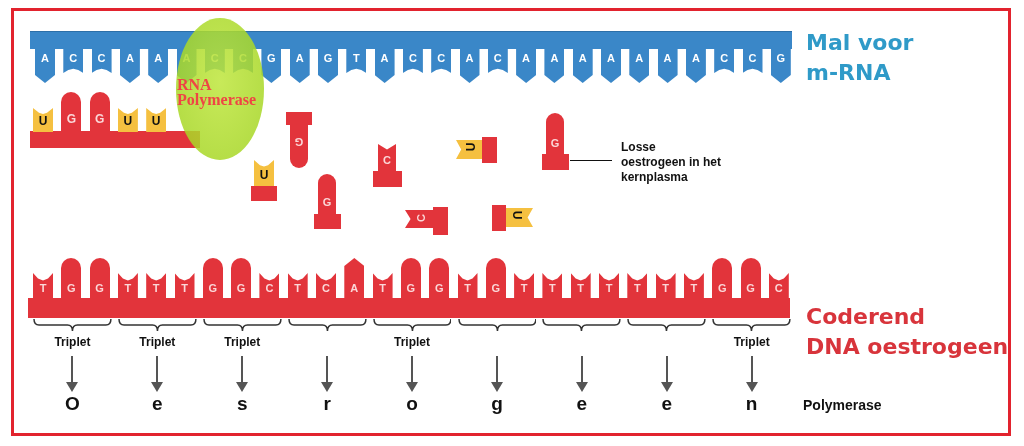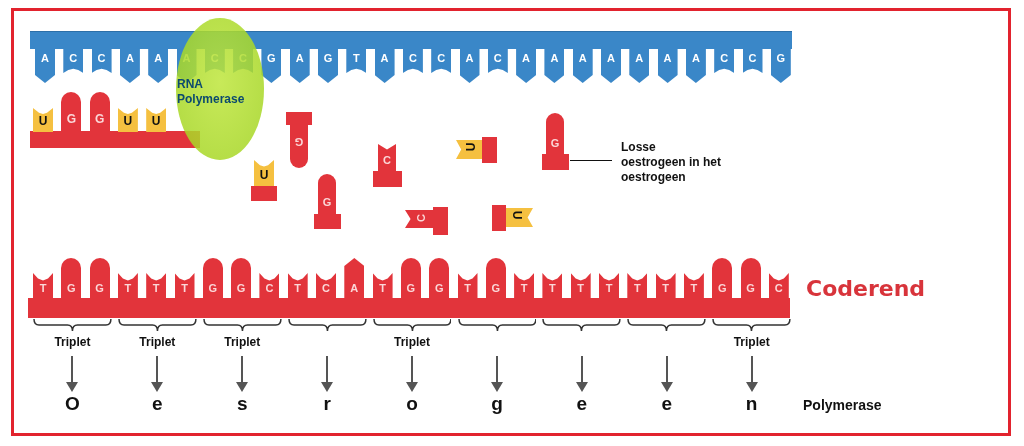--- a/index.html
+++ b/index.html
@@ -17,30 +17,30 @@
   .bot-base .lbl { position:absolute; bottom:4px; left:0; width:20px; text-align:center; }
   .bot-base.pur { top:258px; height:40px; border-radius:10px 10px 0 0; }
   .bot-base.pyr { top:273px; height:25px; clip-path:polygon(0 0,25% 22%,50% 30%,75% 22%,100% 0,100% 100%,0 100%); }
   .bot-base.pyrA { top:258px; height:40px; clip-path:polygon(0 20%,50% 0,100% 20%,100% 100%,0 100%); }
   .brace { position:absolute; top:319px; height:14px; }
   .triplet { position:absolute; top:335px; font-size:12px; font-weight:bold; color:#111; width:80px; text-align:center; }
   .arrow { position:absolute; top:356px; width:2px; height:28px; background:#555; }
   .arrow::after { content:""; position:absolute; left:-5px; bottom:-8px; border-left:6px solid transparent; border-right:6px solid transparent; border-top:10px solid #555; }
   .aa { position:absolute; top:393px; width:40px; text-align:center; font-size:19px; font-weight:bold; color:#111; }
   .side-blue { position:absolute; color:#2f9ac8; font-weight:bold; font-size:22px; line-height:30px; font-family:"DejaVu Sans", sans-serif; }
-  .side-red { position:absolute; color:#d8343b; font-weight:bold; font-size:22px; line-height:30px; font-family:"DejaVu Sans", sans-serif; }
+  .side-red { position:absolute; color:#d8343b; font-weight:bold; font-size:22px; line-height:30px; font-family:"DejaVu Sans", sans-serif;margin-top:28px; }
   .label-black { position:absolute; font-size:12px; font-weight:bold; color:#111; line-height:15px; }
   
   .mrna-backbone { position:absolute; left:30px; top:131px; width:170px; height:17px; background:#e2343b; }
   .rna-u { position:absolute; top:108px; width:20px; height:24px; background:#f5c040; clip-path:polygon(0 0,30% 20%,50% 25%,70% 20%,100% 0,100% 100%,0 100%); color:#111; font-weight:bold; font-size:12px; }
   .rna-u .lbl { position:absolute; bottom:4px; width:20px; text-align:center; }
   .rna-g { position:absolute; top:92px; width:20px; height:40px; background:#e2343b; border-radius:10px 10px 0 0; color:#fbd7d8; font-weight:bold; font-size:12px; }
   .rna-g .lbl { position:absolute; bottom:6px; width:20px; text-align:center; }
   .polymerase { position:absolute; left:176px; top:18px; width:88px; height:142px; border-radius:50%; background:radial-gradient(ellipse at 50% 45%, rgba(190,230,60,0.85), rgba(160,210,30,0.85)); }
-  .poly-label { position:absolute; left:177px; top:77px; font-size:12px; font-weight:bold; color:#0c4a6e; line-height:15px; }
+  .poly-label { position:absolute; left:177px; top:77px; font-size:16px; font-weight:bold; color:#ef4444; line-height:15px;font-family:Liberation Serif, serif; }
   .free { position:absolute; }
   .leader { position:absolute; left:570px; top:160px; width:42px; height:1px; background:#111; }
 </style>
 </head>
 <body>
 
 <div class="frame"></div>
 
 <div id="top-strand">
   <div class="top-backbone"></div>
@@ -146,20 +146,22 @@
     </div>
   </div>
 
 <div class="polymerase"></div>
 <div class="poly-label">
   <div>RNA</div>
   <div>Polymerase</div>
 </div>
 
 <div class="side-blue" style="left:806px; top:28px;">
+  <div>Mal voor</div>
+  <div>m-RNA</div>
 </div>
 
 <div id="free">
 
   <div class="free" style="left:286px;top:112px;">
     <div style="position:absolute;left:0;top:0;width:26px;height:13px;background:#e2343b;"></div>
     <div style="position:absolute;left:4px;top:12px;width:18px;height:44px;background:#e2343b;border-radius:0 0 9px 9px;"></div>
     <div style="position:absolute;left:4px;top:24px;width:18px;text-align:center;color:#fbd7d8;font-weight:bold;font-size:11px;transform:rotate(180deg);">G</div>
   </div>
 
@@ -203,21 +205,21 @@
     <div style="position:absolute;left:4px;top:0;width:18px;height:42px;background:#e2343b;border-radius:9px 9px 0 0;"></div>
     <div style="position:absolute;left:4px;top:24px;width:18px;text-align:center;color:#fbd7d8;font-weight:bold;font-size:11px;">G</div>
     <div style="position:absolute;left:0;top:41px;width:27px;height:16px;background:#e2343b;"></div>
   </div>
 </div>
 
 <div class="leader"></div>
 <div class="label-black" style="left:621px;top:140px;">
   <div>Losse</div>
   <div>oestrogeen in het</div>
-  <div>oestrogeen</div>
+  <div>kernplasma</div>
 </div>
 
 <div id="bot-strand">
   <div class="bot-backbone"></div>
 <div class="bot-base pyr" style="left: 33px;">
       <span class="lbl">T</span>
     </div>
     <div class="bot-base pur" style="left: 61.3px;">
       <span class="lbl">G</span>
     </div>
@@ -293,20 +295,21 @@
     <div class="bot-base pur" style="left: 740.5px;">
       <span class="lbl">G</span>
     </div>
     <div class="bot-base pyr" style="left: 768.8px;">
       <span class="lbl">C</span>
     </div>
   </div>
 
 <div class="side-red" style="left:806px; top:274px;">
   <div>Coderend</div>
+  <div>DNA  oestrogeen</div>
 </div>
 
 <div id="triplets">
     <svg class="brace" width="78.9" height="14" style="left: 33px;">
       <path d="M1 0 Q1 6 6 6 L34.45 6 Q39.45 6 39.45 12 Q39.45 6 44.45 6 L72.9 6 Q77.9 6 77.9 0" fill="none" stroke="#333" stroke-width="1.5"></path>
     </svg>
     <div class="triplet" style="left: 32.45px;">Triplet</div>
     <div class="arrow" style="left: 71.45px;"></div>
     <div class="aa" style="left: 52.45px;">O</div>
     <svg class="brace" width="78.9" height="14" style="left: 117.9px;">

